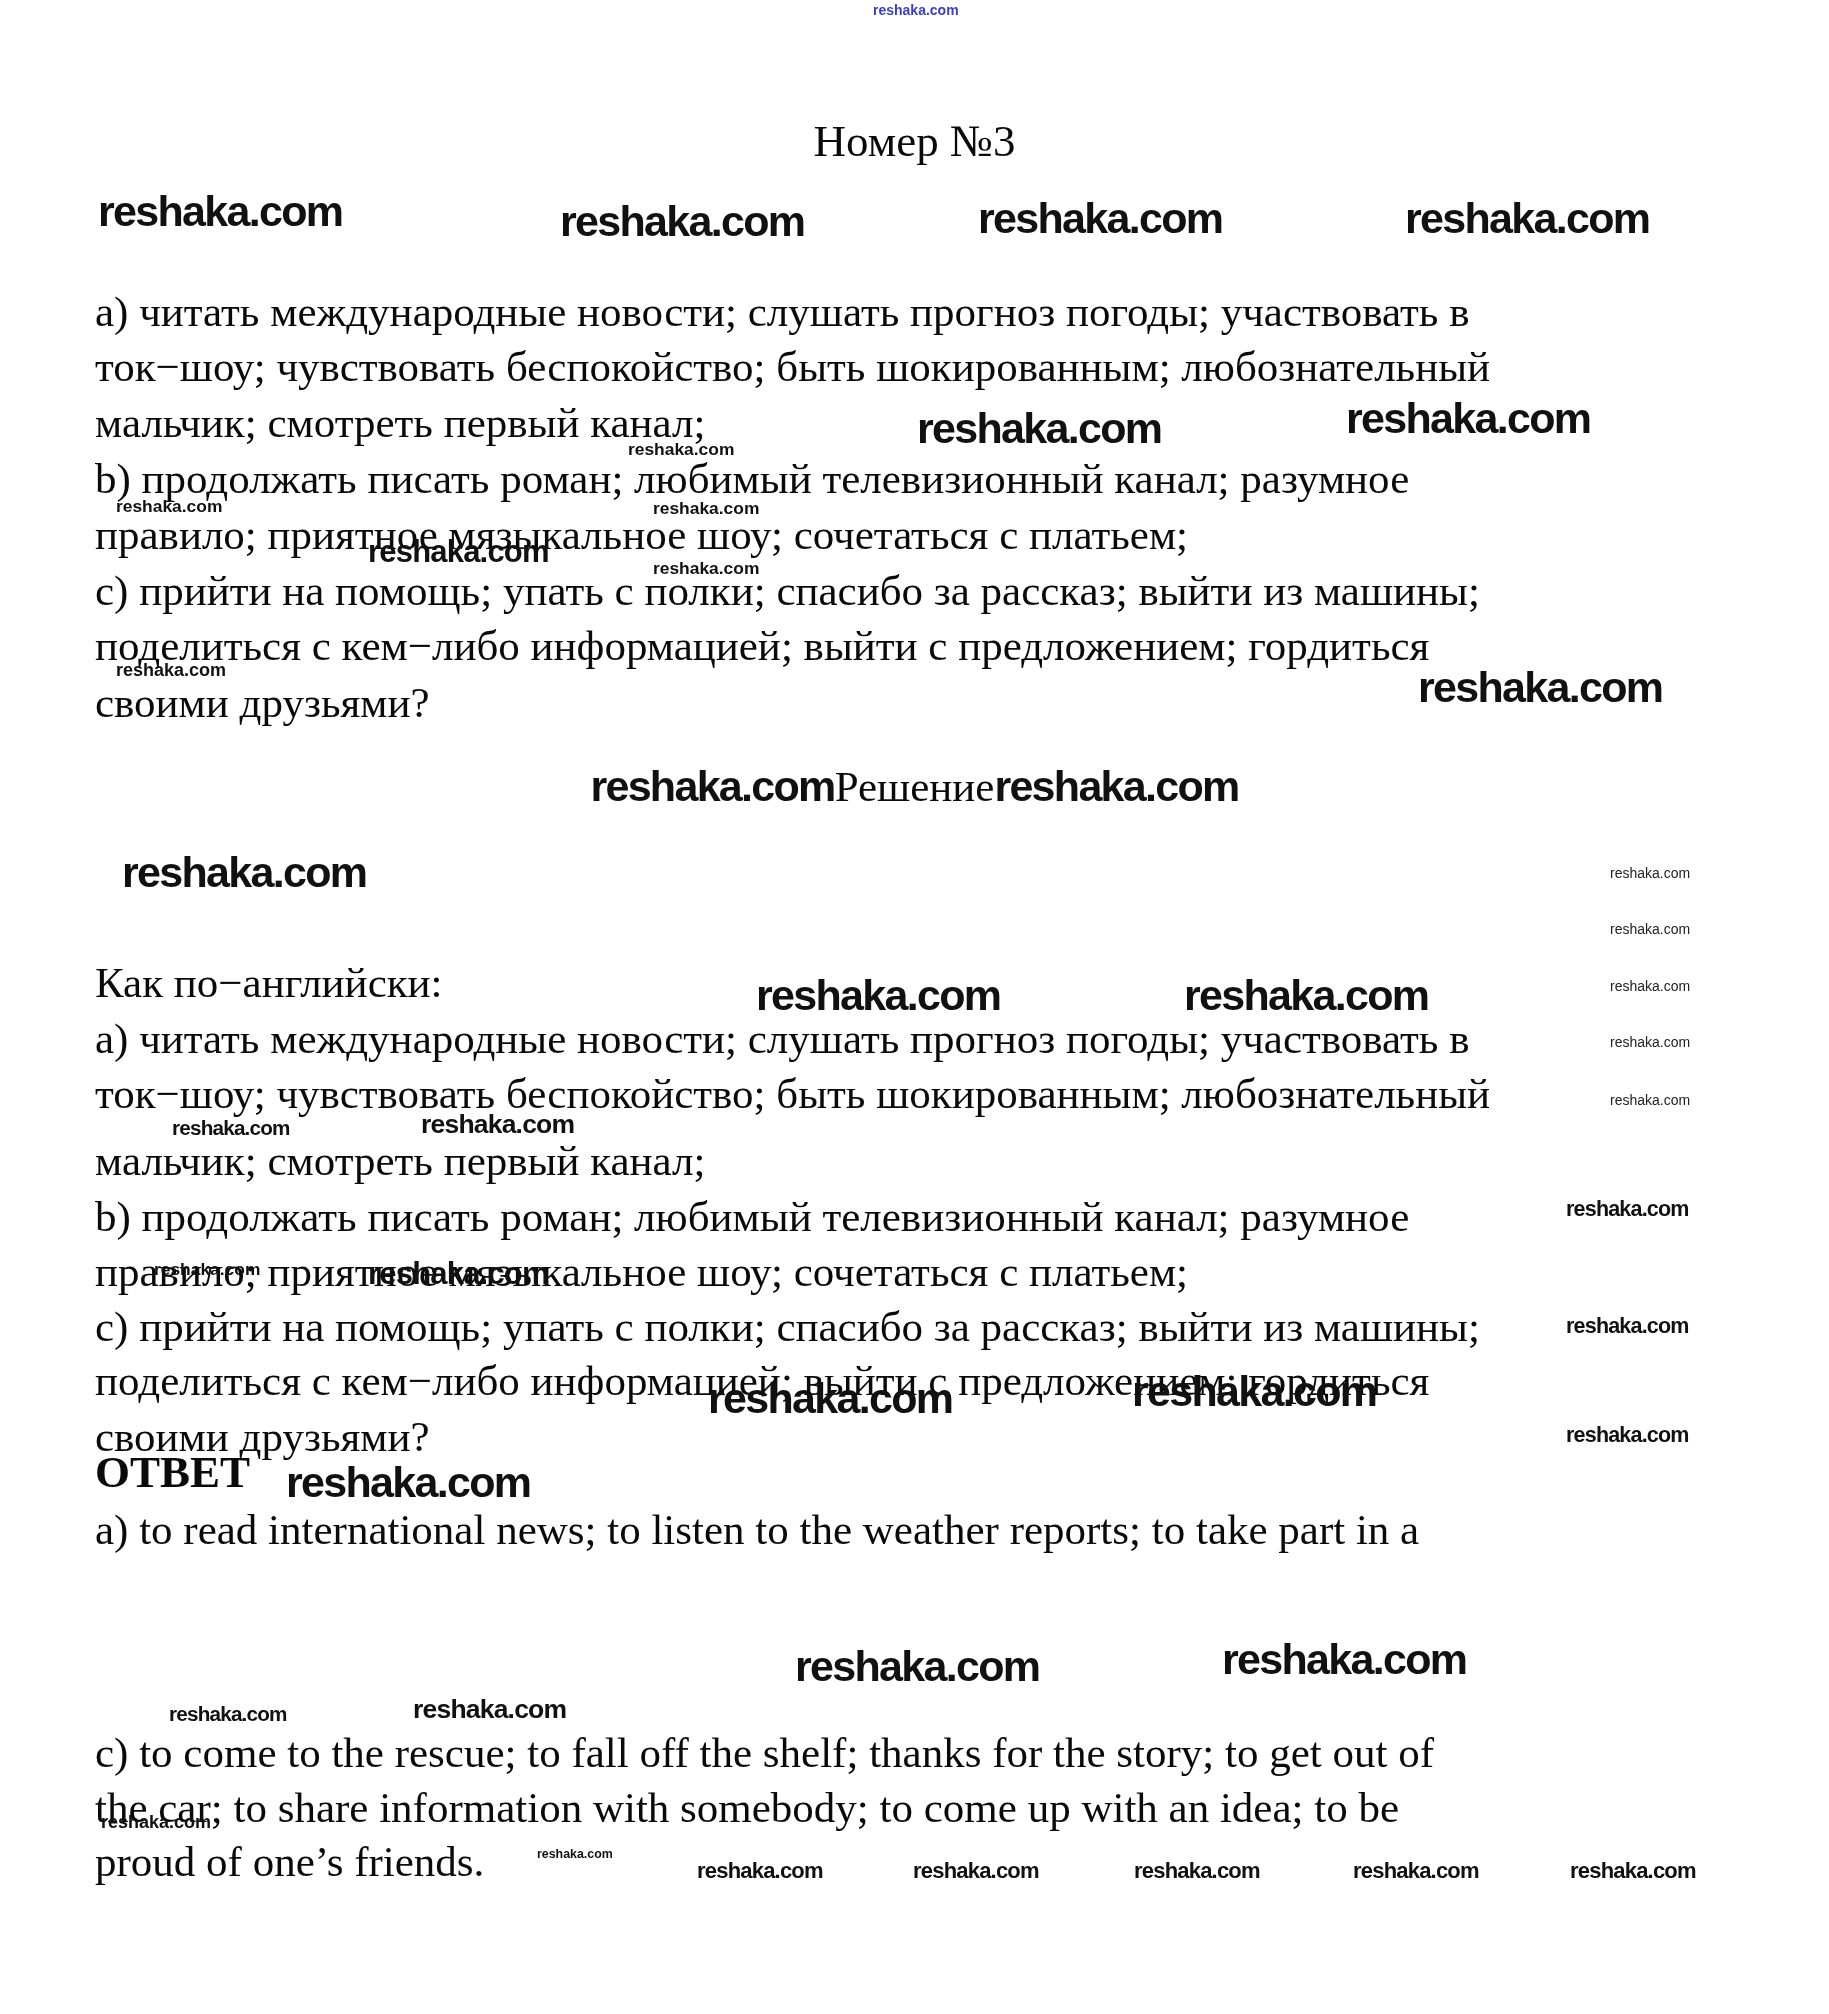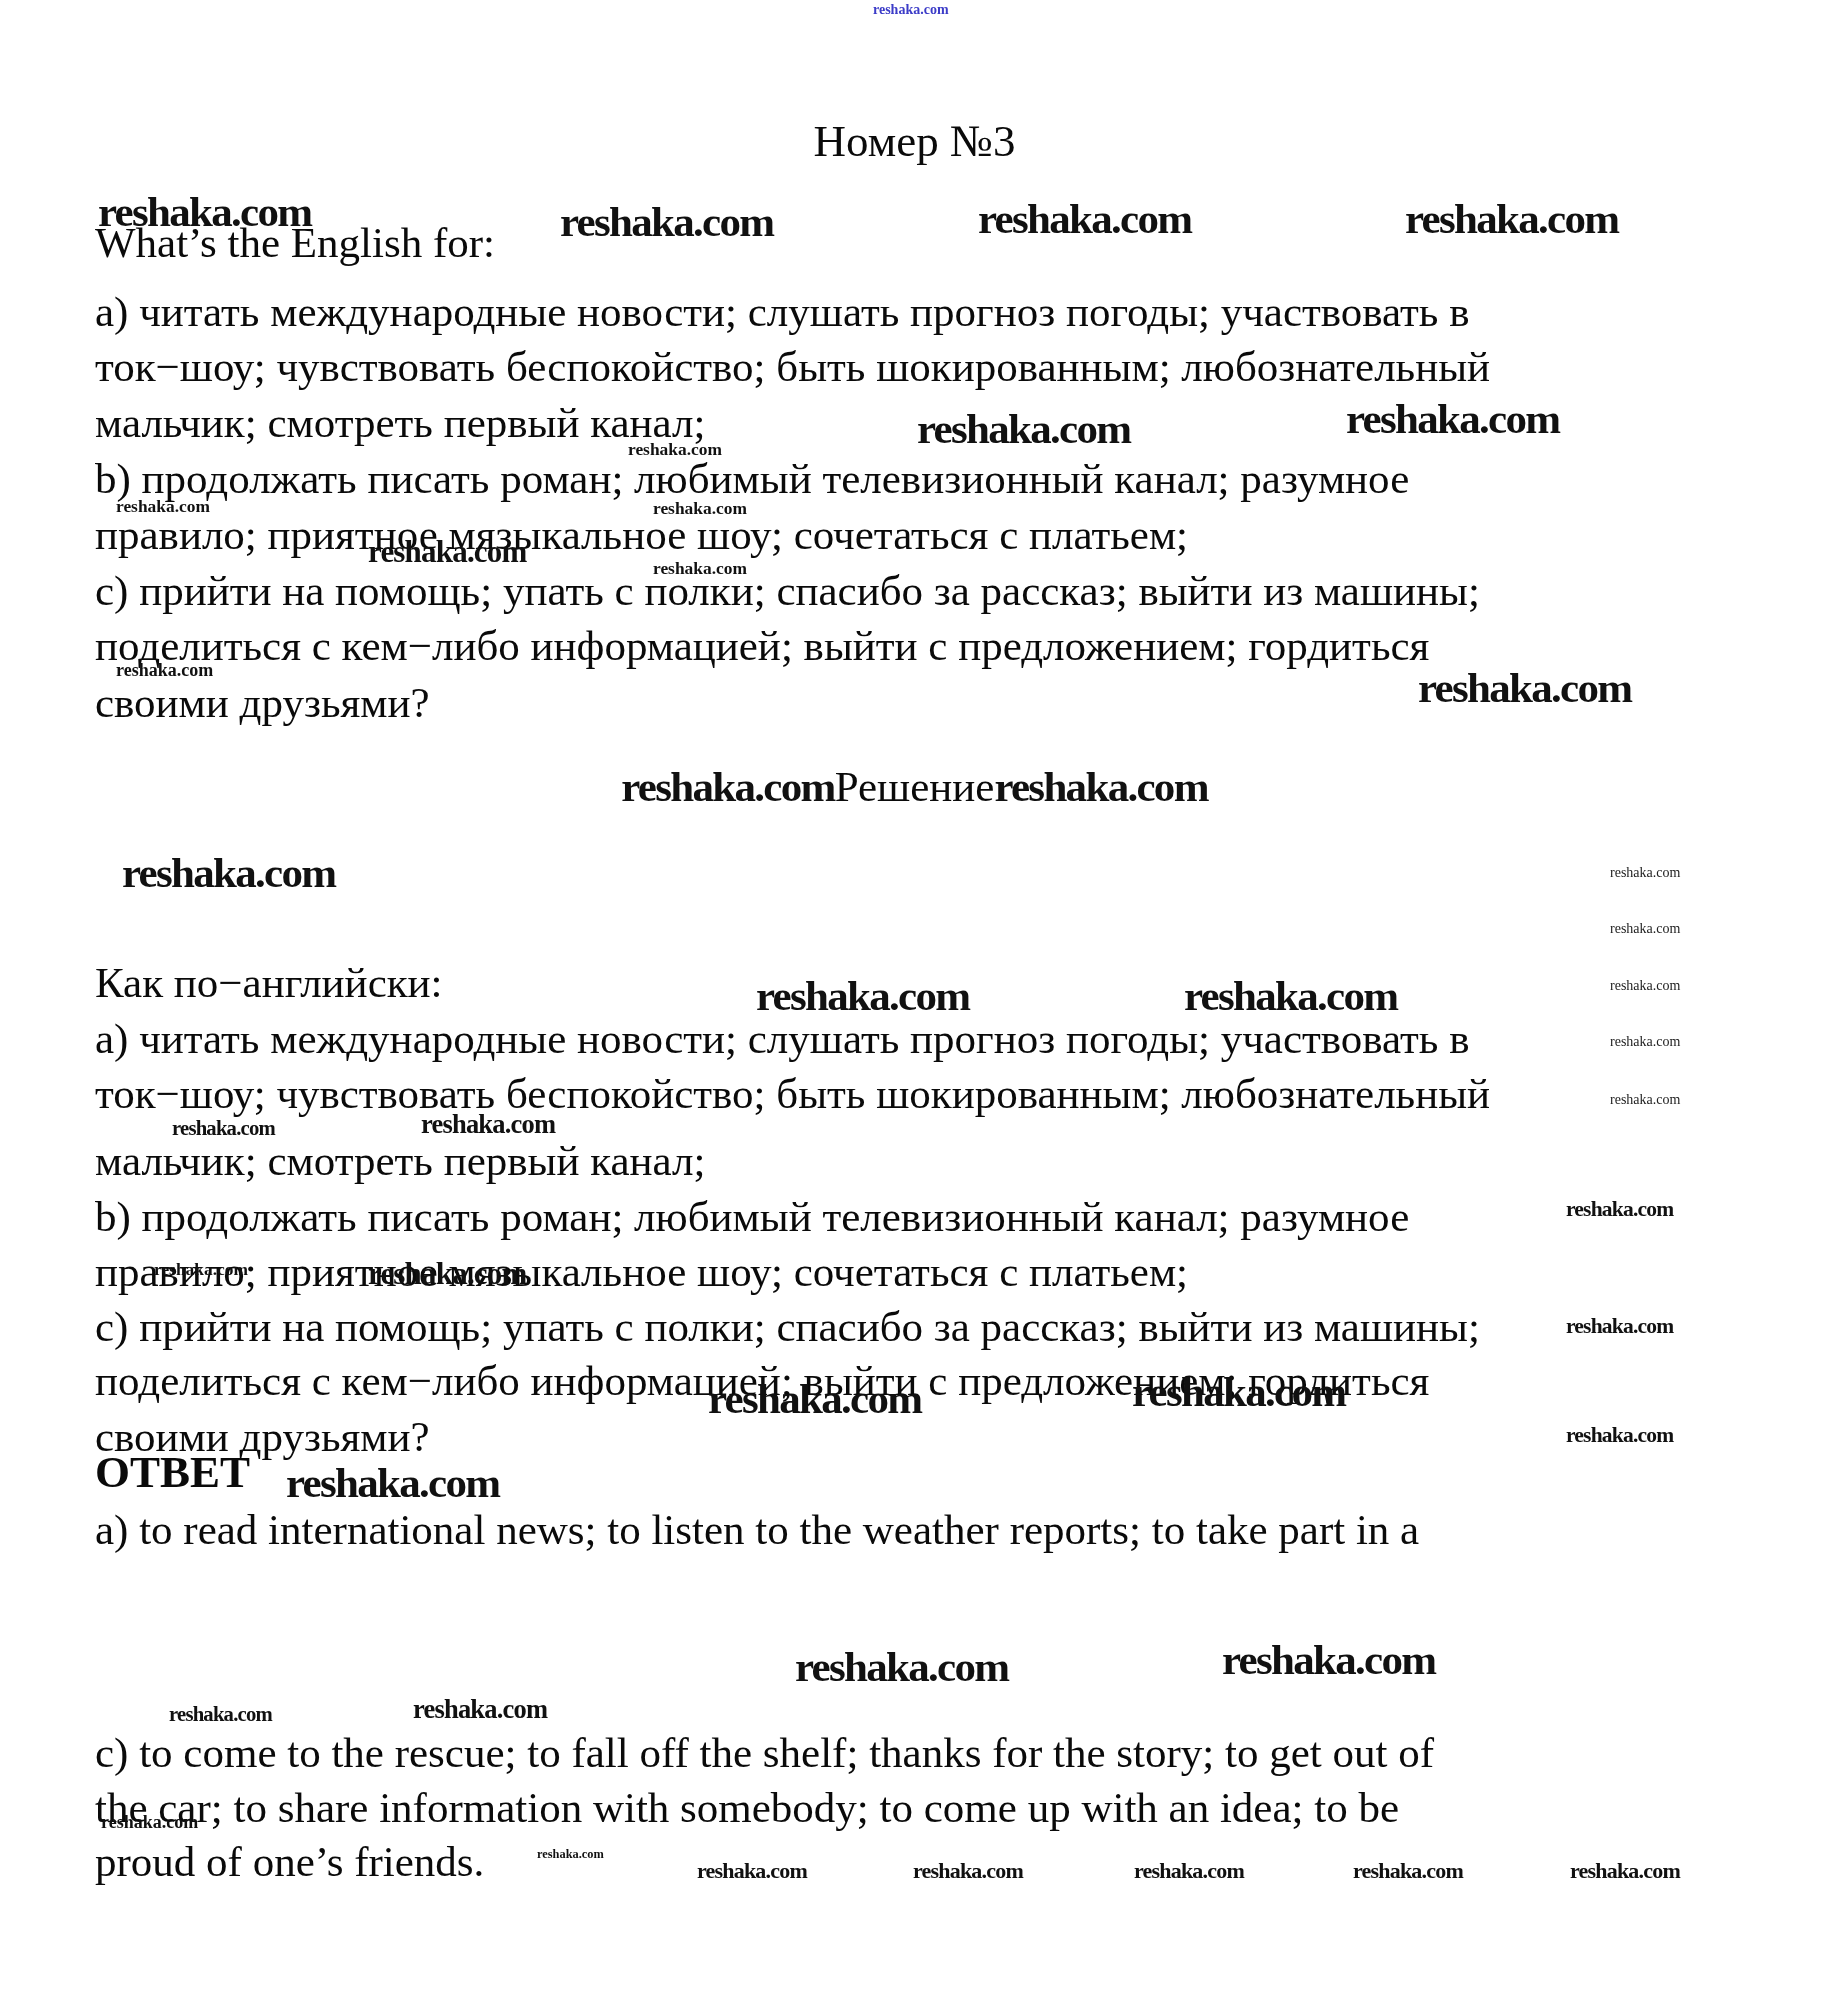--- a/index.html
+++ b/index.html
@@ -24,21 +24,21 @@
   .title{
     position:absolute;left:0;width:100%;text-align:center;
     font-size:45px;line-height:1.1;font-weight:400;
   }
   .h-bold-italic{font-weight:bold;font-style:italic;}
   .h-bold{font-weight:bold;font-size:45px;}
   .solution-label{font-size:43px;}
   
   .wm{
     position:absolute;
-    font-family:Liberation Serif, serif;
+    font-family:Liberation Sans, sans-serif;
     font-weight:bold;
     color:#111111;
     line-height:1;white-space:nowrap;
     letter-spacing:-0.8px;
   }
   .wm-inline{position:static;}
   .wm-big{font-size:43px;letter-spacing:-1.7px;}
   .wm-med{font-size:31px;}
   .wm-smallrow{font-size:22px;}
   .wm-left-a{font-size:20.7px;}
@@ -53,21 +53,20 @@
 </head>
 <body>
 
 <div class="page">
 
   <div class="wm wm-blue" style="left:873px;top:3.3px;">reshaka.com</div>
 
   <div class="title" style="top:117px;">Номер №3</div>
 
   <div class="wm wm-big" style="left:98px;top:190px;">reshaka.com</div>
-  <div class="line" style="top:219px;">What’s the English for:</div>
   <div class="wm wm-big" style="left:560px;top:200px;">reshaka.com</div>
   <div class="wm wm-big" style="left:978px;top:197px;">reshaka.com</div>
   <div class="wm wm-big" style="left:1405px;top:197px;">reshaka.com</div>
 
   <div class="line" style="top:288px;">а) читать международные новости; слушать прогноз погоды; участвовать в</div>
   <div class="line" style="top:343px;">ток−шоу; чувствовать беспокойство; быть шокированным; любознательный</div>
   <div class="line" style="top:399px;">мальчик; смотреть первый канал;</div>
 
   <div class="wm wm-big" style="left:917px;top:407px;">reshaka.com</div>
   <div class="wm wm-big" style="left:1346px;top:397px;">reshaka.com</div>

